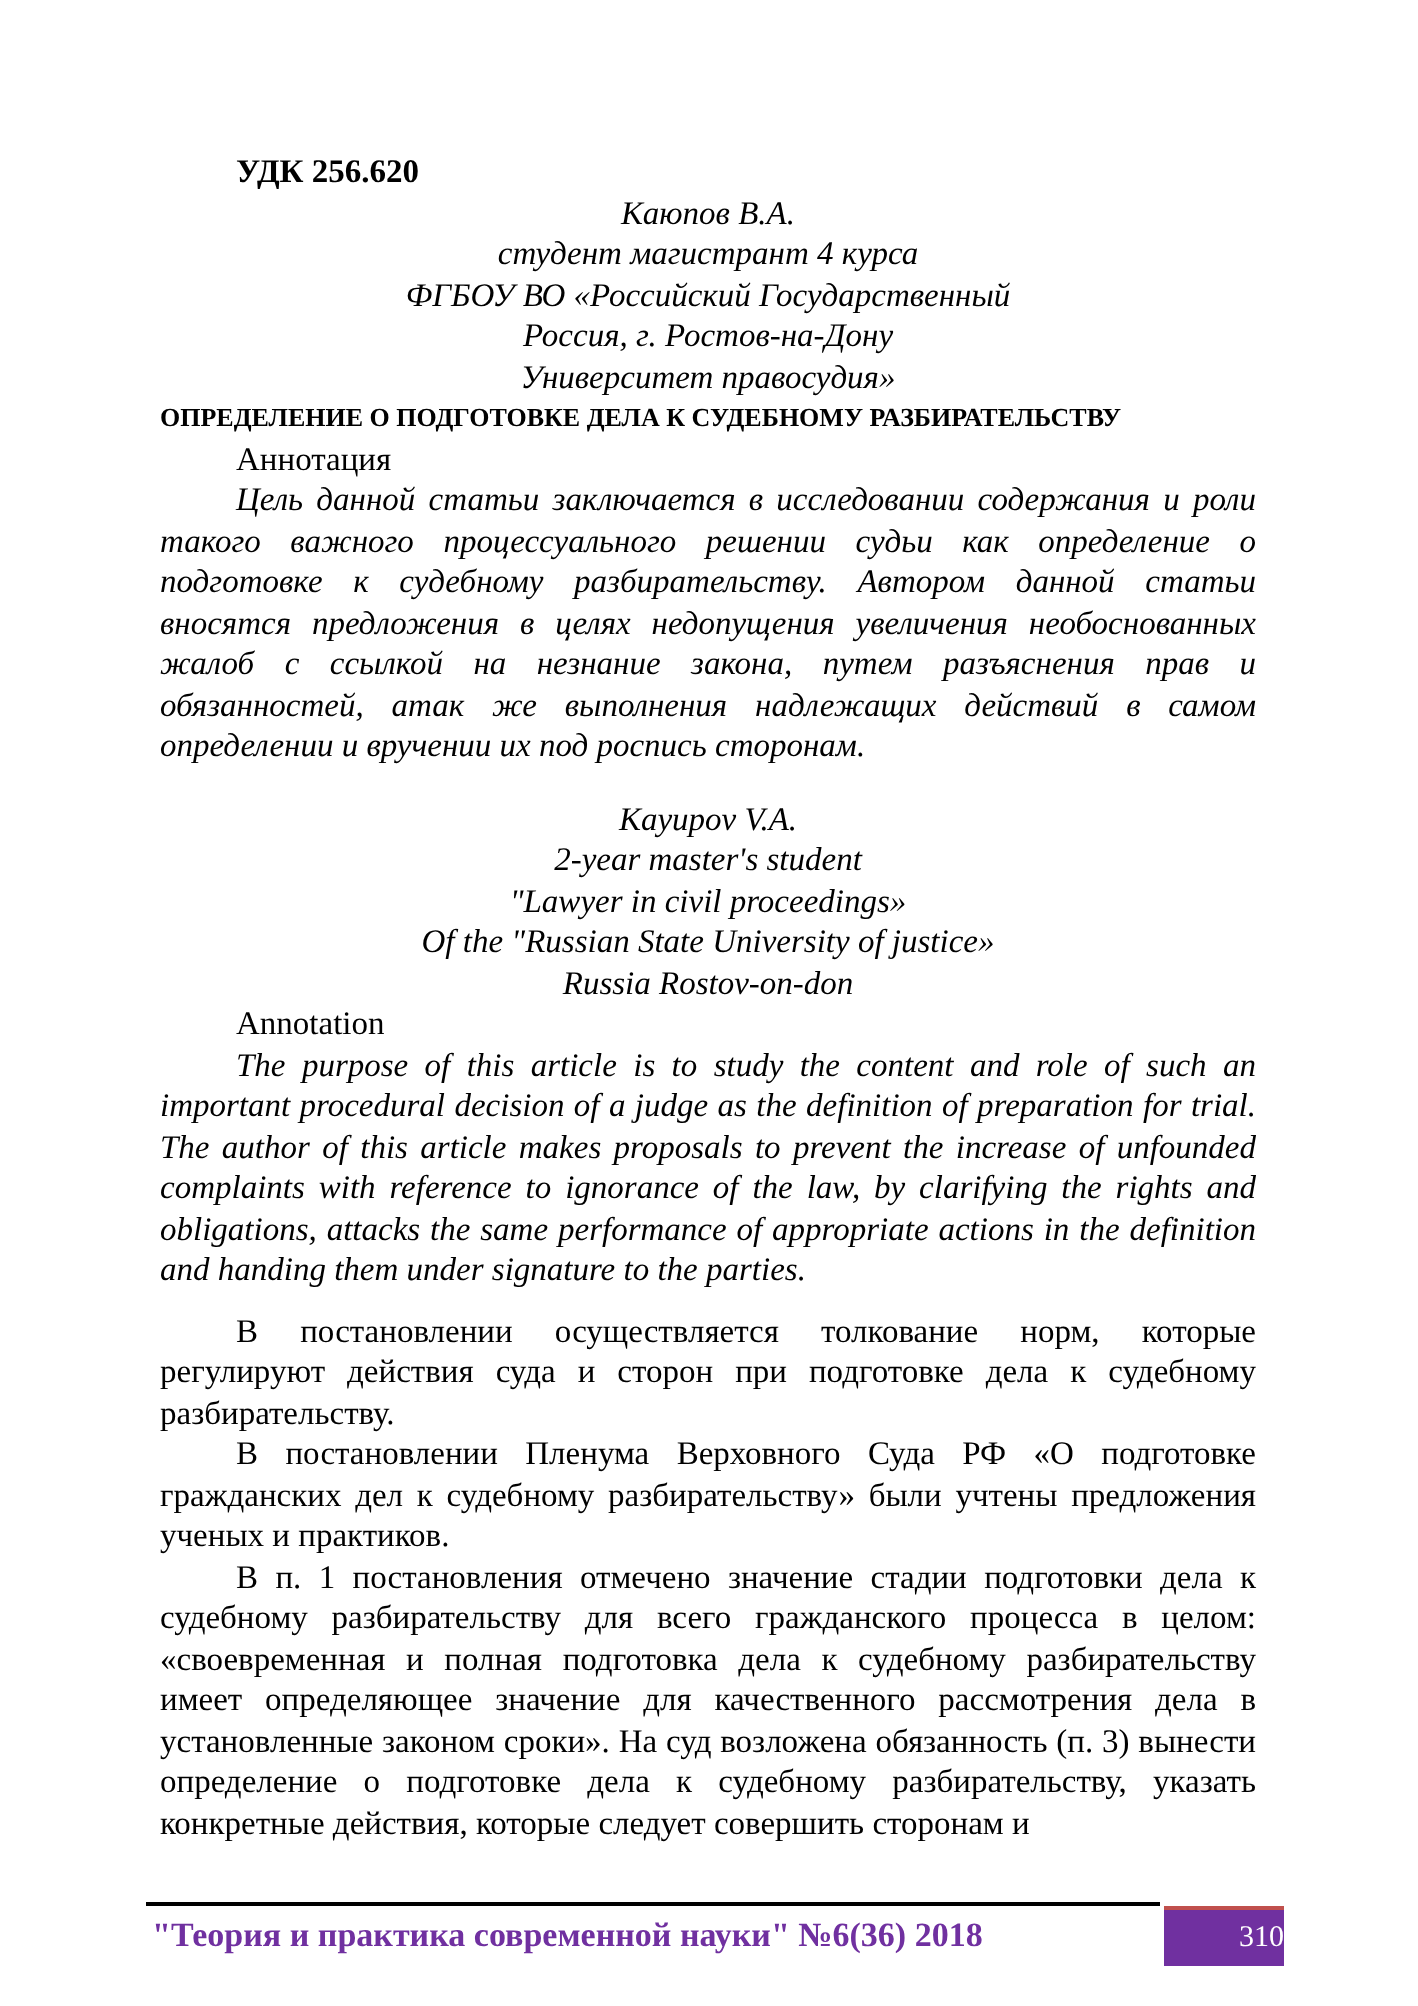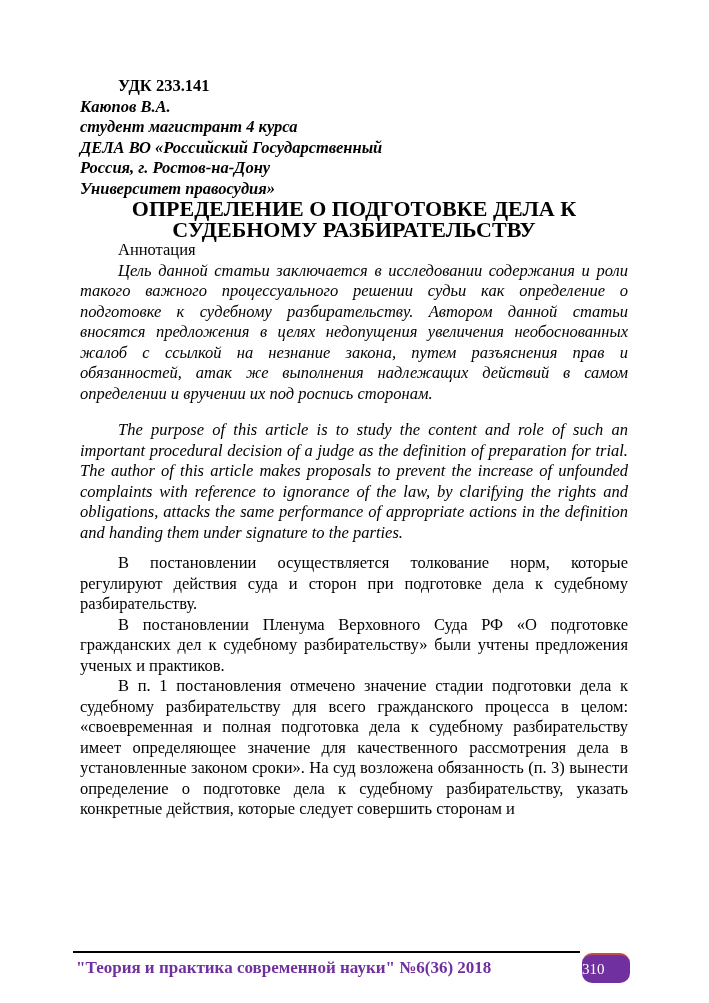--- a/index.html
+++ b/index.html
@@ -20,30 +20,29 @@
     width: 548px;
     font-size: 16.5px;
     line-height: 20.5px;
   }
   .content p { margin: 0; }
   .udc {
     font-weight: bold;
     padding-left: 38px;
   }
   .author-block p {
-    text-align: left;
-    font-weight: bold;
+    text-align: center;
+    font-weight: normal;
     font-style: italic;
   }
   .title {
     margin: 0;
-    font-size: 22px;
+    font-size: 13px;
     line-height: 20.5px;
     font-weight: bold;
-    text-align: center;
   }
   .ann-label {
     text-indent: 38px;
   }
   .ann-text {
     font-style: italic;
     text-align: justify;
     text-indent: 38px;
   }
   .body-text p {
@@ -67,58 +66,65 @@
     margin: 0;
     font-size: 17px;
     line-height: 20px;
     font-weight: bold;
     color: var(--accent_purple, #7030A0);
   }
   .page-badge {
     position: absolute;
     left: 582px;
     top: 953px;
-    width: 48px;
+    width: 60px;
     height: 28px;
     background: var(--accent_purple, #7030A0);
     border-top: 2px solid var(--accent_red, #C0504D);
     display: flex;
     align-items: center;
-    justify-content: flex-start;
-    border-radius: 10px;
+    justify-content: flex-end;
   }
   .page-badge span {
     color: #ffffff;
     font-size: 15px;
   }
 </style>
 </head>
 <body>
 
 <div class="page">
   <div class="content">
 
-    <p class="udc">УДК 233.141</p>
+    <p class="udc">УДК 256.620</p>
 
     <div class="author-block">
       <p>Каюпов В.А.</p>
       <p>студент магистрант 4 курса</p>
-      <p>ДЕЛА ВО «Российский Государственный</p>
+      <p>ФГБОУ ВО «Российский Государственный</p>
       <p>Россия, г. Ростов-на-Дону</p>
       <p>Университет правосудия»</p>
     </div>
 
     <h1 class="title">ОПРЕДЕЛЕНИЕ О ПОДГОТОВКЕ ДЕЛА К СУДЕБНОМУ РАЗБИРАТЕЛЬСТВУ</h1>
 
     <p class="ann-label">Аннотация</p>
     <p class="ann-text">Цель данной статьи заключается в исследовании содержания и роли такого важного процессуального решении судьи как определение о подготовке к судебному разбирательству. Автором данной статьи вносятся предложения в целях недопущения увеличения необоснованных жалоб с ссылкой на незнание закона, путем разъяснения прав и обязанностей, атак же выполнения надлежащих действий в самом определении и вручении их под роспись сторонам.</p>
 
     <div class="spacer-lg"></div>
 
+    <div class="author-block">
+      <p>Kayupov V.A.</p>
+      <p>2-year master's student</p>
+      <p>"Lawyer in civil proceedings»</p>
+      <p>Of the "Russian State University of justice»</p>
+      <p>Russia Rostov-on-don</p>
+    </div>
 
+    <p class="ann-label">Annotation</p>
     <p class="ann-text">The purpose of this article is to study the content and role of such an important procedural decision of a judge as the definition of preparation for trial. The author of this article makes proposals to prevent the increase of unfounded complaints with reference to ignorance of the law, by clarifying the rights and obligations, attacks the same performance of appropriate actions in the definition and handing them under signature to the parties.</p>
 
     <div class="spacer-sm"></div>
 
     <div class="body-text">
       <p>В постановлении осуществляется толкование норм, которые регулируют действия суда и сторон при подготовке дела к судебному разбирательству.</p>
       <p>В постановлении Пленума Верховного Суда РФ «О подготовке гражданских дел к судебному разбирательству» были учтены предложения ученых и практиков.</p>
       <p>В п. 1 постановления отмечено значение стадии подготовки дела к судебному разбирательству для всего гражданского процесса в целом: «своевременная и полная подготовка дела к судебному разбирательству имеет определяющее значение для качественного рассмотрения дела в установленные законом сроки». На суд возложена обязанность (п. 3) вынести определение о подготовке дела к судебному разбирательству, указать конкретные действия, которые следует совершить сторонам и</p>
     </div>
 

